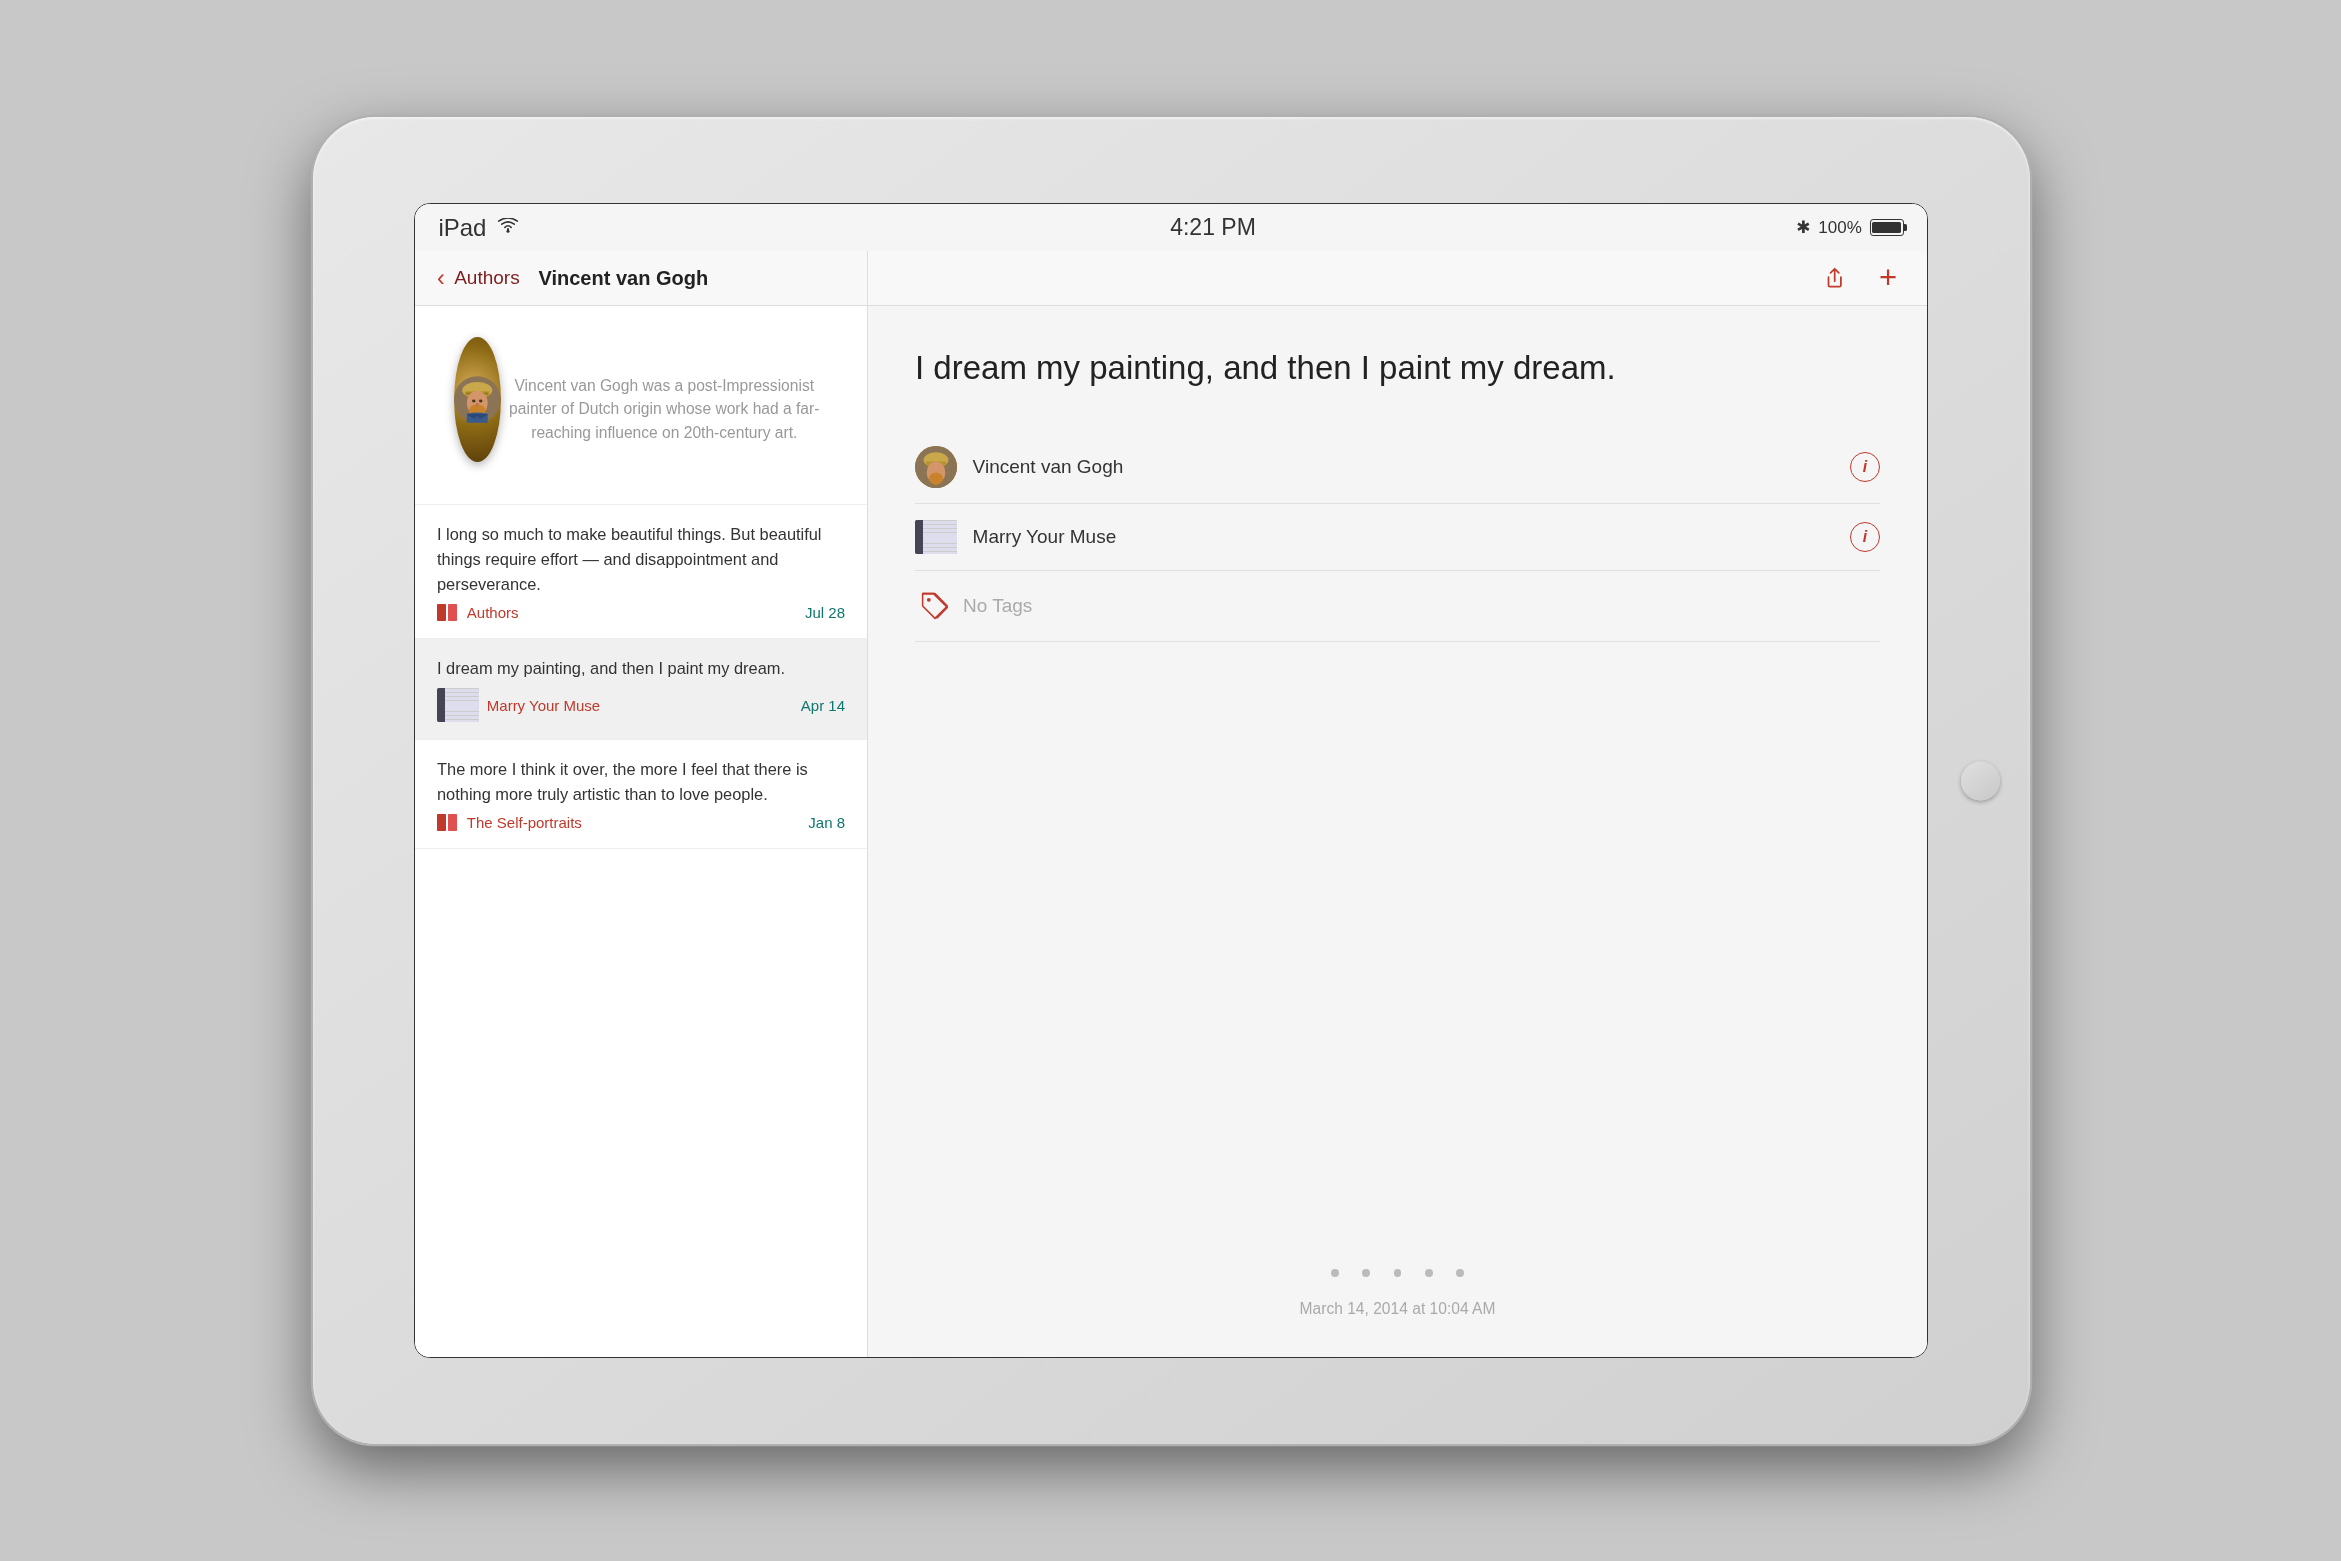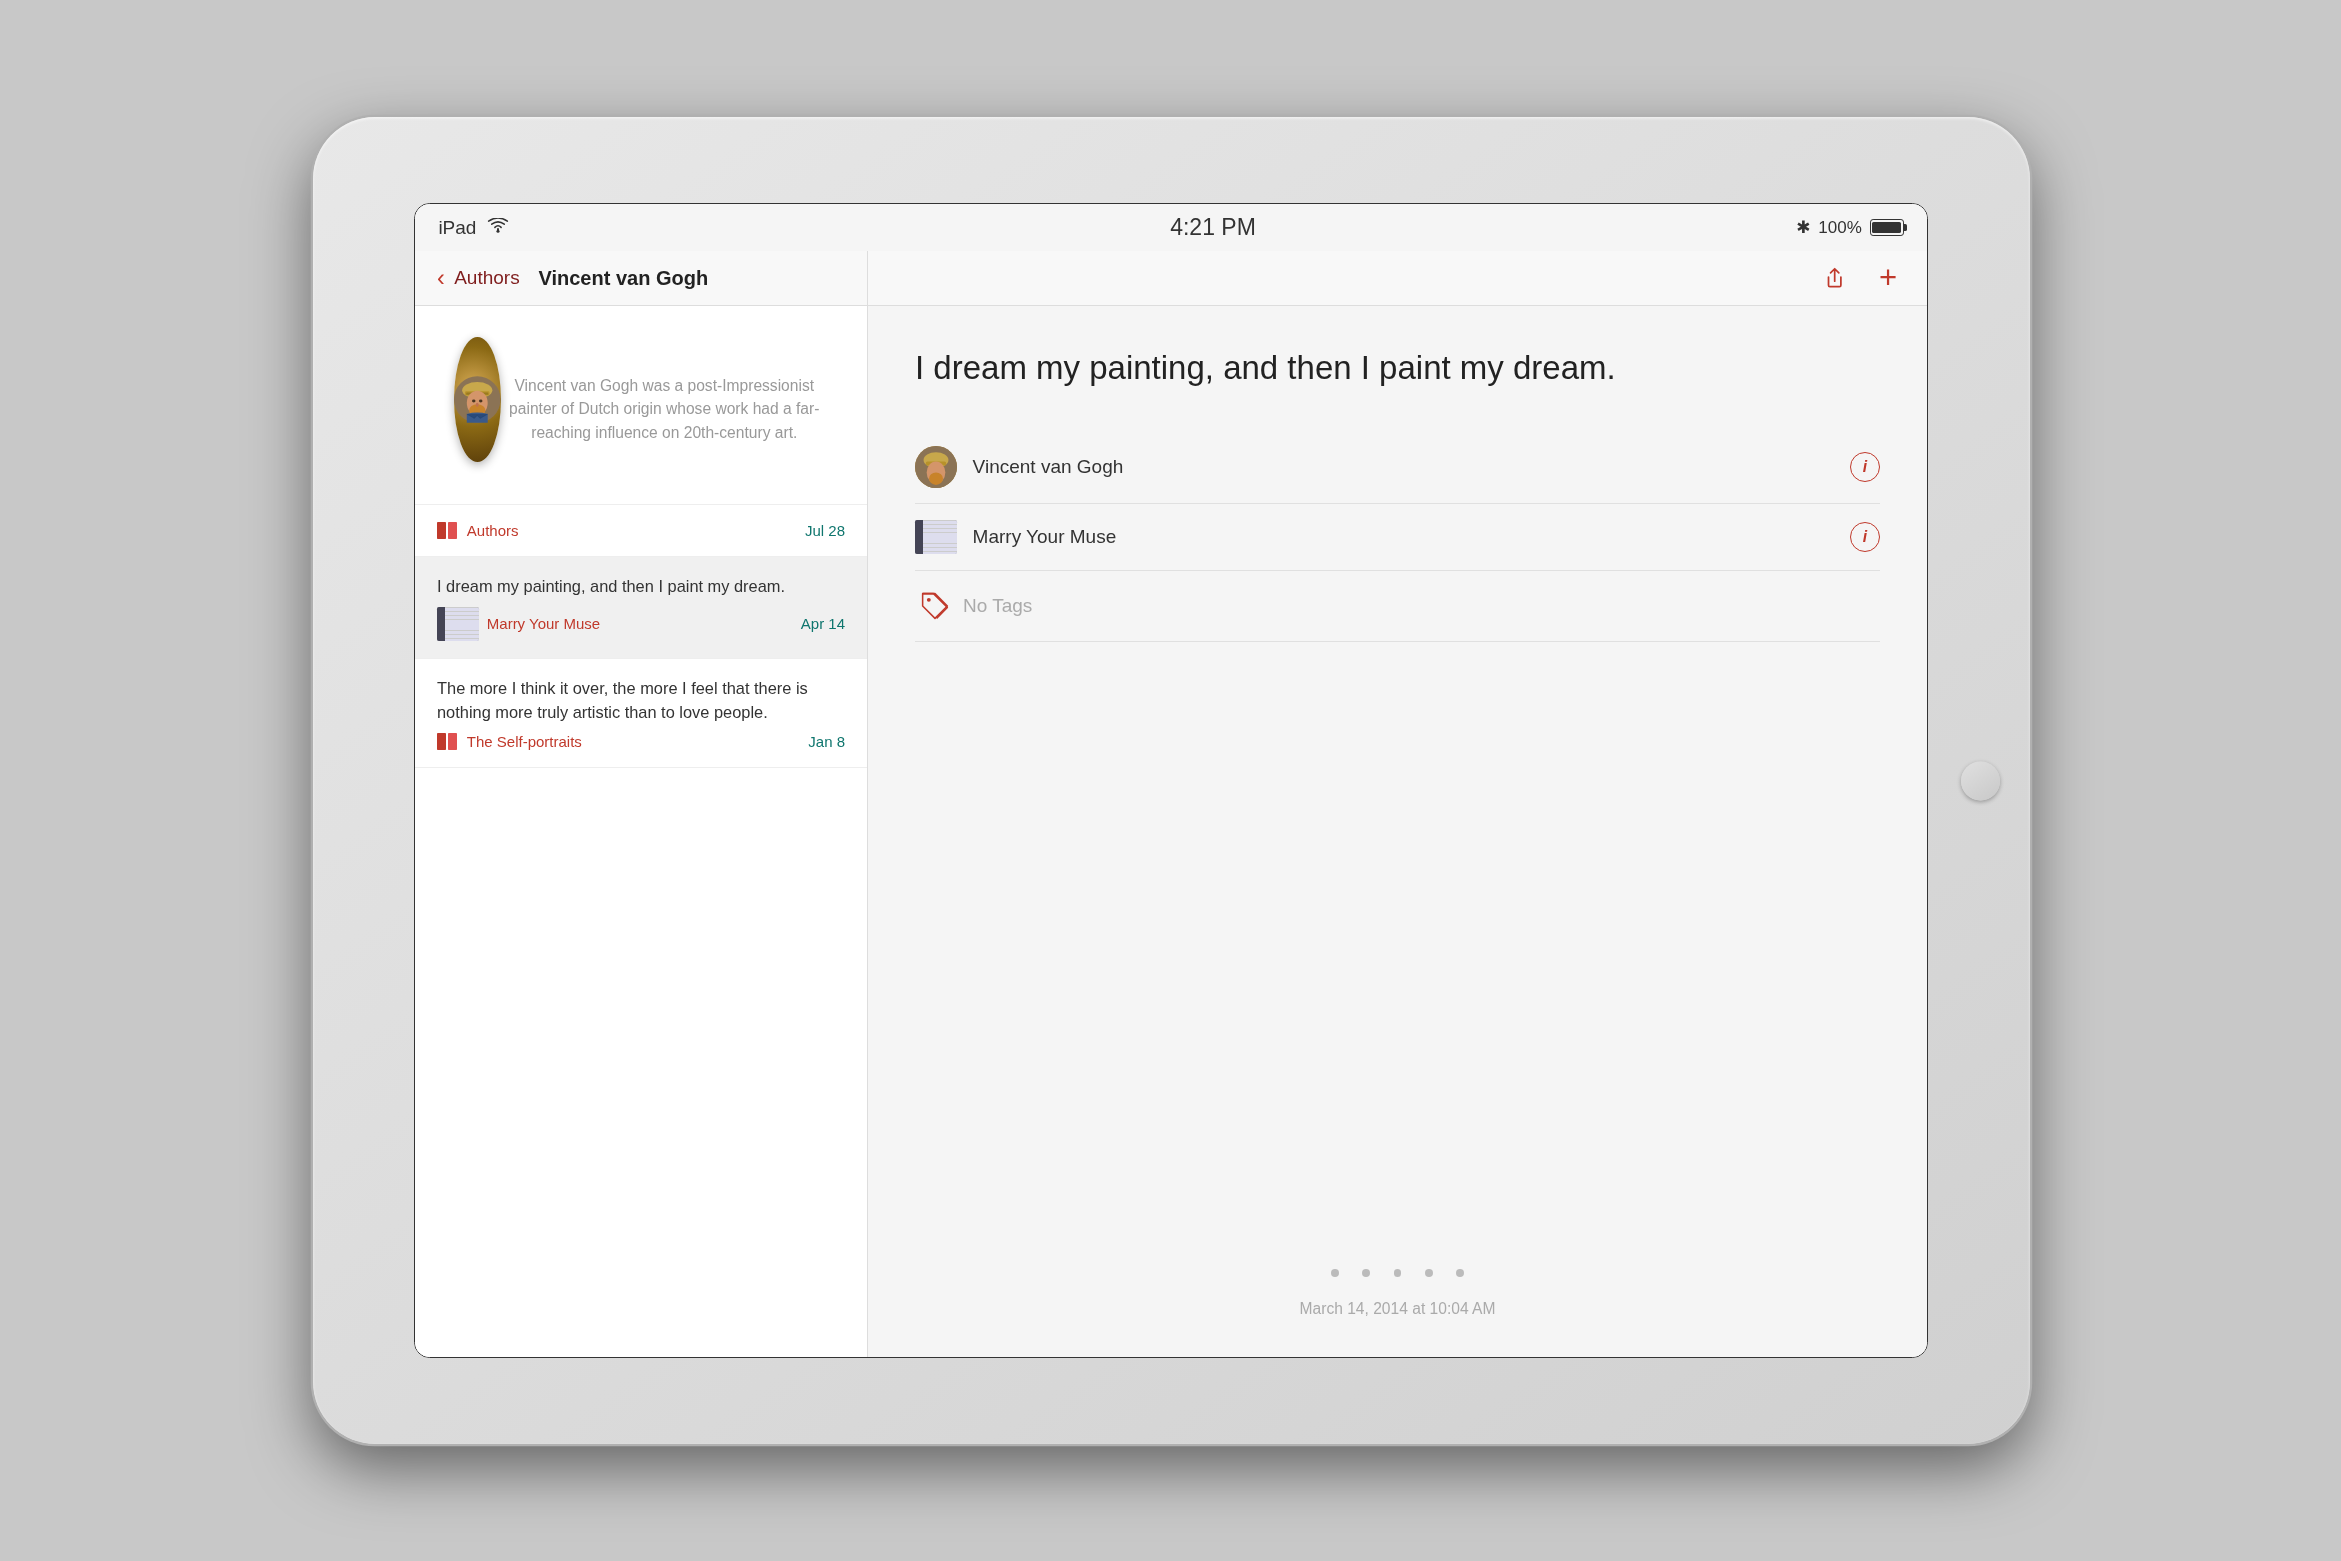--- a/index.html
+++ b/index.html
@@ -49,21 +49,21 @@
       justify-content: space-between;
       padding: 0 23.4px;
       flex-shrink: 0;
       position: relative;
     }
 
     .status-left {
       display: flex;
       align-items: center;
       gap: 11px;
-      font-size: 19px;
+      font-size: 24px;
       font-weight: 500;
       color: #333;
     }
 
     .status-center {
       position: absolute;
       left: 50%;
       transform: translateX(-50%);
       font-size: 23px;
       font-weight: 400;
@@ -479,20 +479,21 @@
 
               <path d="M44 130 L70 145 L80 135 L90 145 L116 130" fill="#2A4A7A" stroke="#1A3A6A" stroke-width="1"></path>
             </svg>
           </div>
           <p class="author-bio">Vincent van Gogh was a post-Impressionist painter of Dutch origin whose work had a far-reaching influence on 20th-century art.</p>
         </div>
 
         <div class="quote-list">
 
           <div class="quote-item">
+            <p class="quote-text">I long so much to make beautiful things. But beautiful things require effort — and disappointment and perseverance.</p>
             <div class="quote-meta">
               <div class="quote-source">
                 <div class="book-icon-small">
                   <div class="book-page" style="background:#c0392b;"></div>
                   <div class="book-page" style="background:#e05050;"></div>
                 </div>
                 <span>Authors</span>
               </div>
               <span class="quote-date">Jul 28</span>
             </div>

